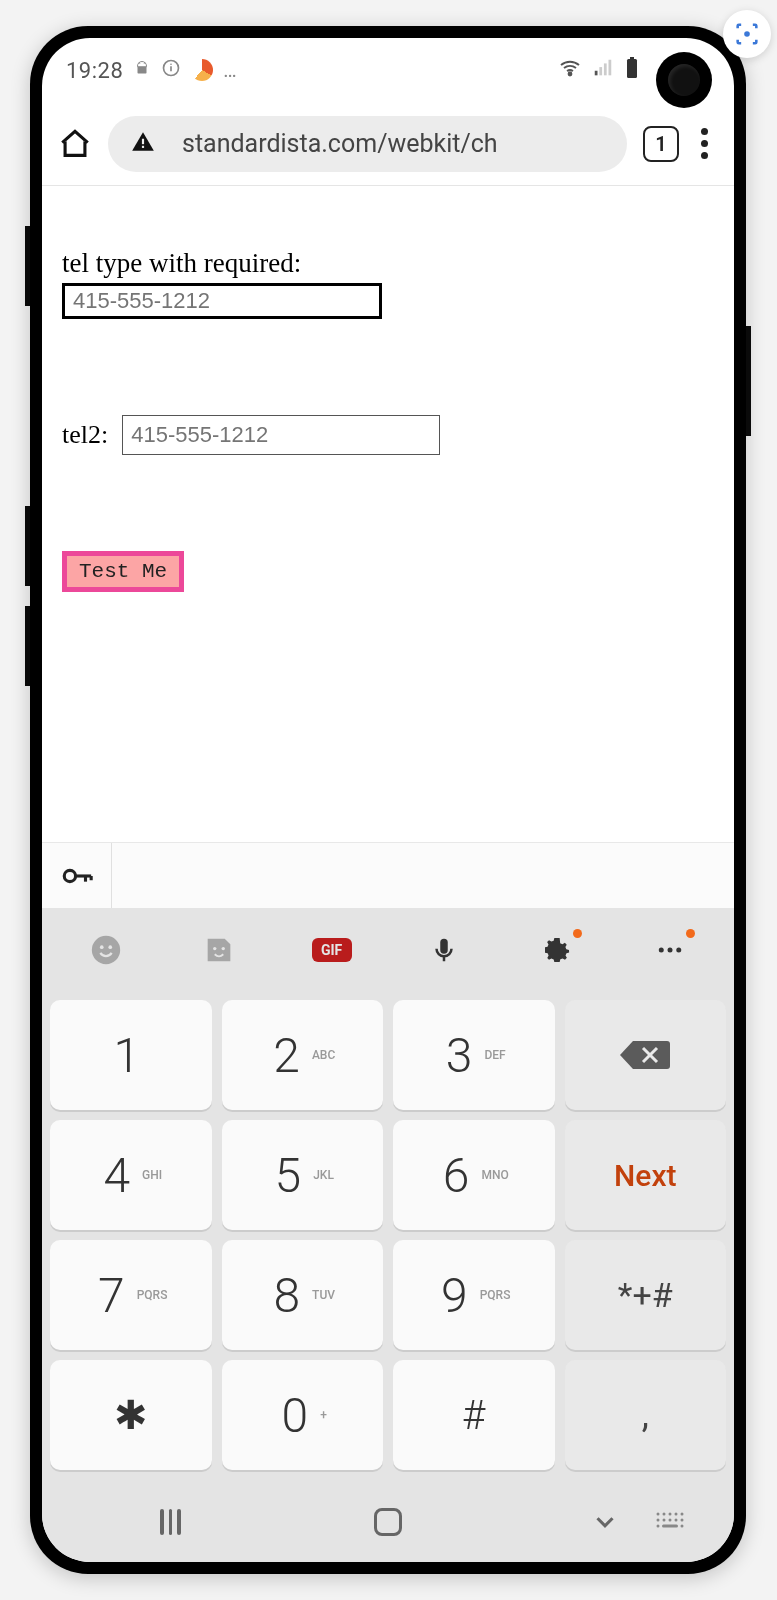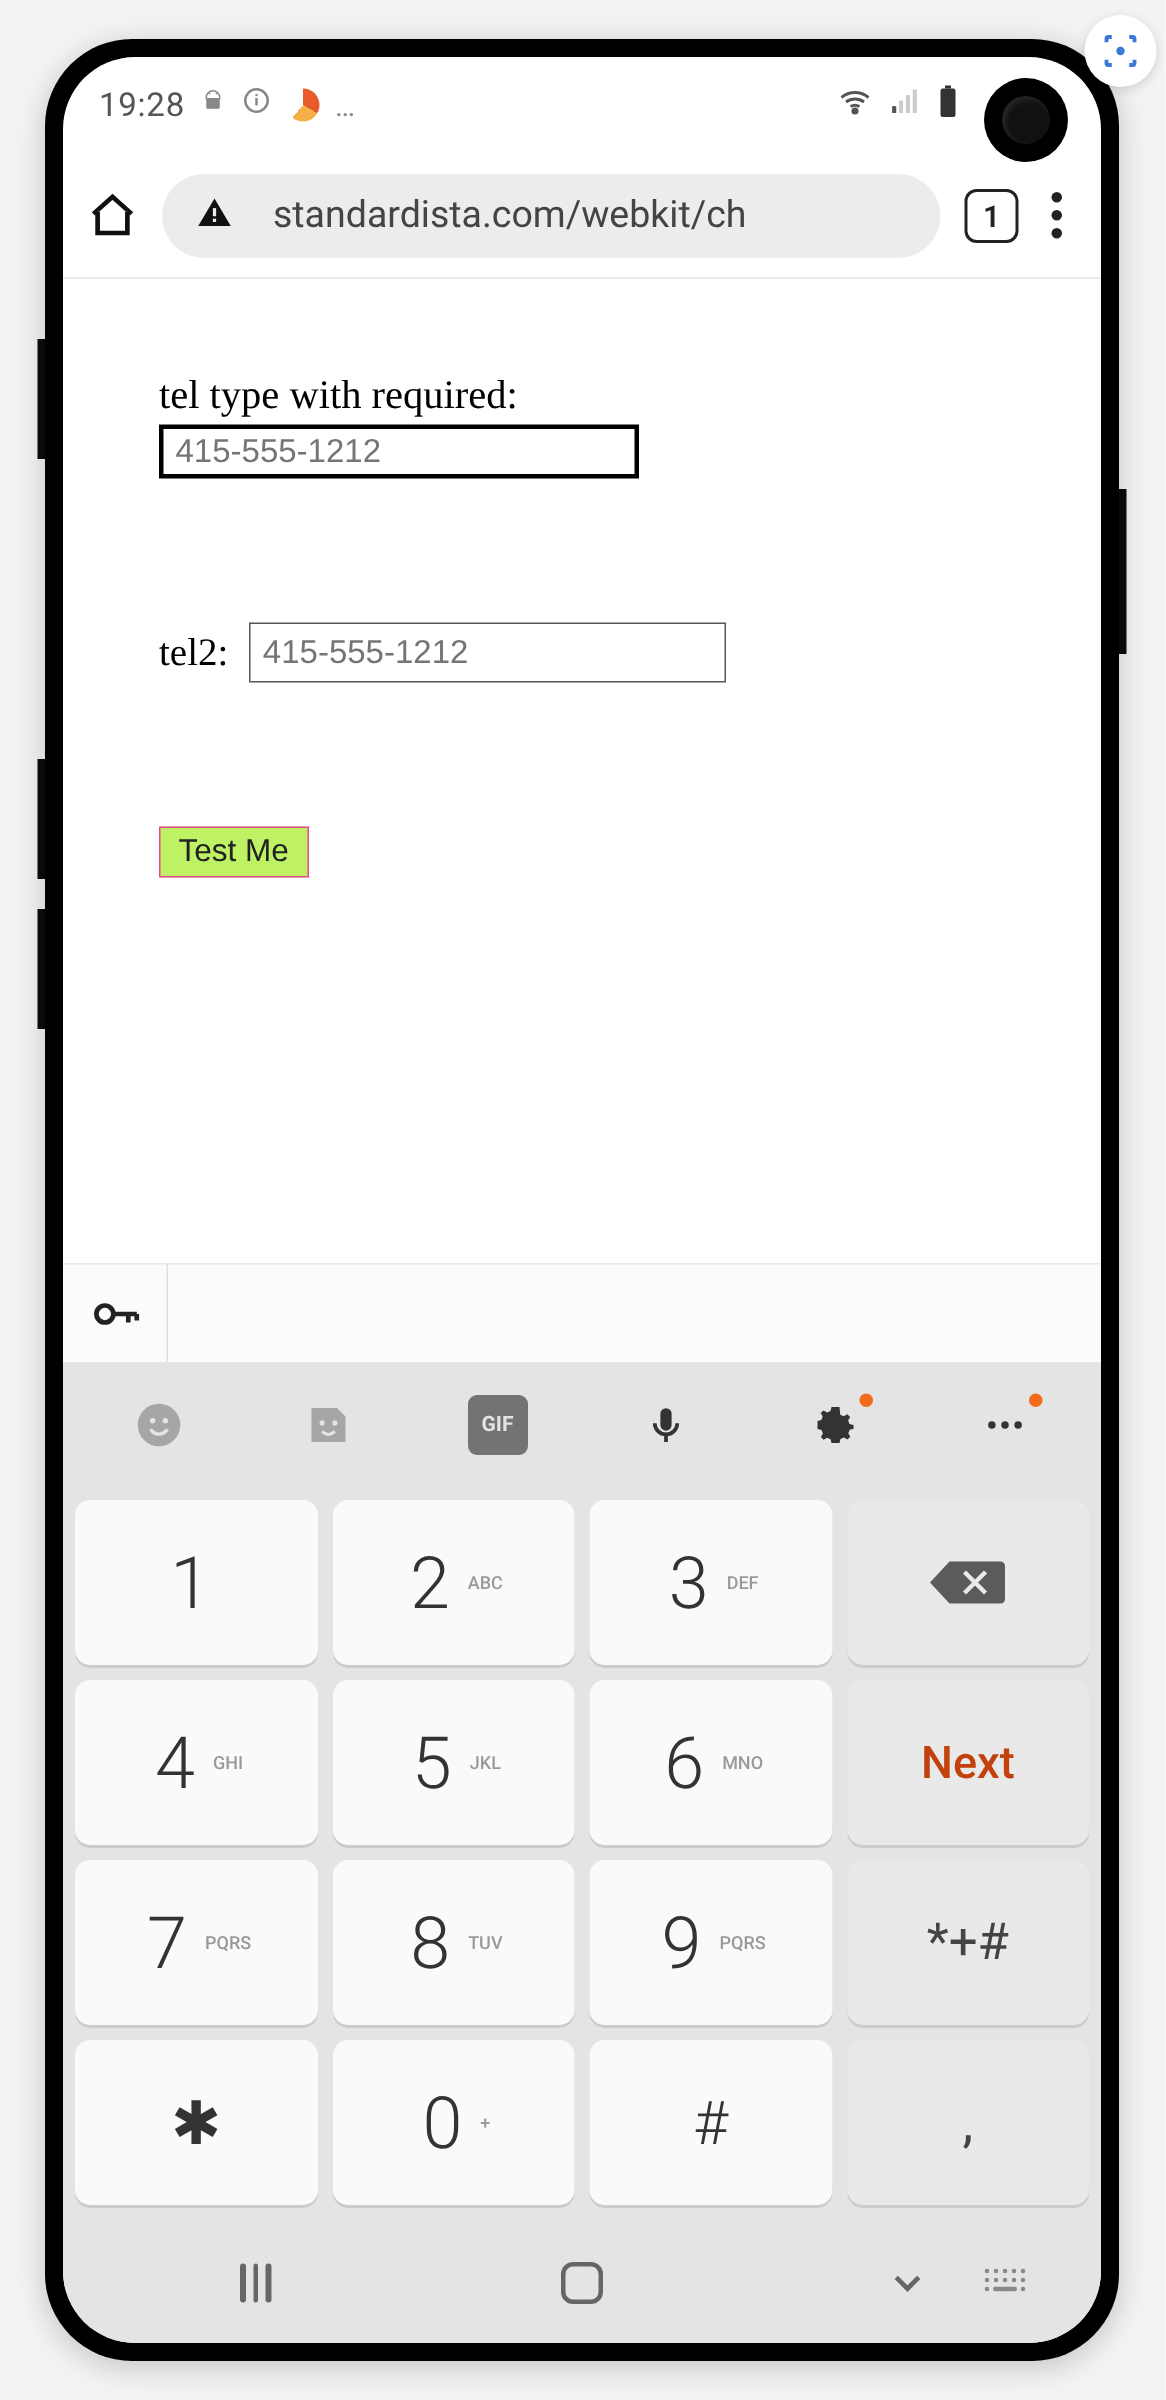--- a/index.html
+++ b/index.html
@@ -113,21 +113,20 @@
   }
   .kebab{ display:flex; flex-direction:column; gap:5px; padding:4px 6px;}
   .kebab span{ width:7px;height:7px;border-radius:50%;background:#222;}
   
   .page-content{
     flex:1;
     padding: 62px 20px 0 20px;
     font-family: Georgia, "Times New Roman", serif;
     font-size: 26px;
     color:#000;
-    margin-left:44px;
   }
   .field-block{ margin-bottom: 96px;}
   .field-label{ font-size:27px; margin-bottom:4px;}
   .tel-input-1{
     width: 320px;
     border: 3px solid #000;
     padding: 2px 8px;
     font-size: 22px;
     color:#777;
     background:#fff;
@@ -137,24 +136,24 @@
   .tel-input-2{
     width: 318px;
     border: 1px solid #555;
     padding: 6px 8px;
     font-size: 22px;
     color:#777;
     background:#fff;
     font-family: -apple-system, sans-serif;
   }
   .test-btn{
-    font-family: Liberation Sans, sans-serif;
+    font-family: Liberation Mono, monospace;
     font-size:21px;
-    background:#bef264;
-    border:1px solid #ec4899;
+    background:#fca5a5;
+    border:5px solid #ec4899;
     padding: 4px 12px;
     color:#222;
   }
   
   .suggest-bar{
     height:66px;
     background:#fbfbfb;
     border-top:1px solid #e8e8e8;
     display:flex;
     align-items:stretch;
@@ -170,21 +169,21 @@
     background:#e4e4e4;
     height:84px;
     display:flex;
     align-items:center;
     justify-content:space-around;
     padding:0 8px;
   }
   .kb-tool{ width:46px;height:46px;display:flex;align-items:center;justify-content:center;color:#8c8c8c;position:relative;}
   .kb-tool.dark{ color:#333;}
   .gif-badge{
-    width:40px;height:40px;border-radius:6px;background:#737373;color:#e4e4e4;
+    width:40px;height:24px;border-radius:6px;background:#b91c1c;color:#e4e4e4;
     display:flex;align-items:center;justify-content:center;font-size:14px;font-weight:700;
   }
   .orange-dot{ position:absolute; top:2px; right:-2px; width:9px;height:9px;border-radius:50%;background:#f26a1b;}
   .kb-body{
     background:#e4e4e4;
     padding: 8px 8px 12px 8px;
   }
   .kb-row{ display:flex; gap:10px; margin-bottom:10px;}
   .key{
     flex:1;

